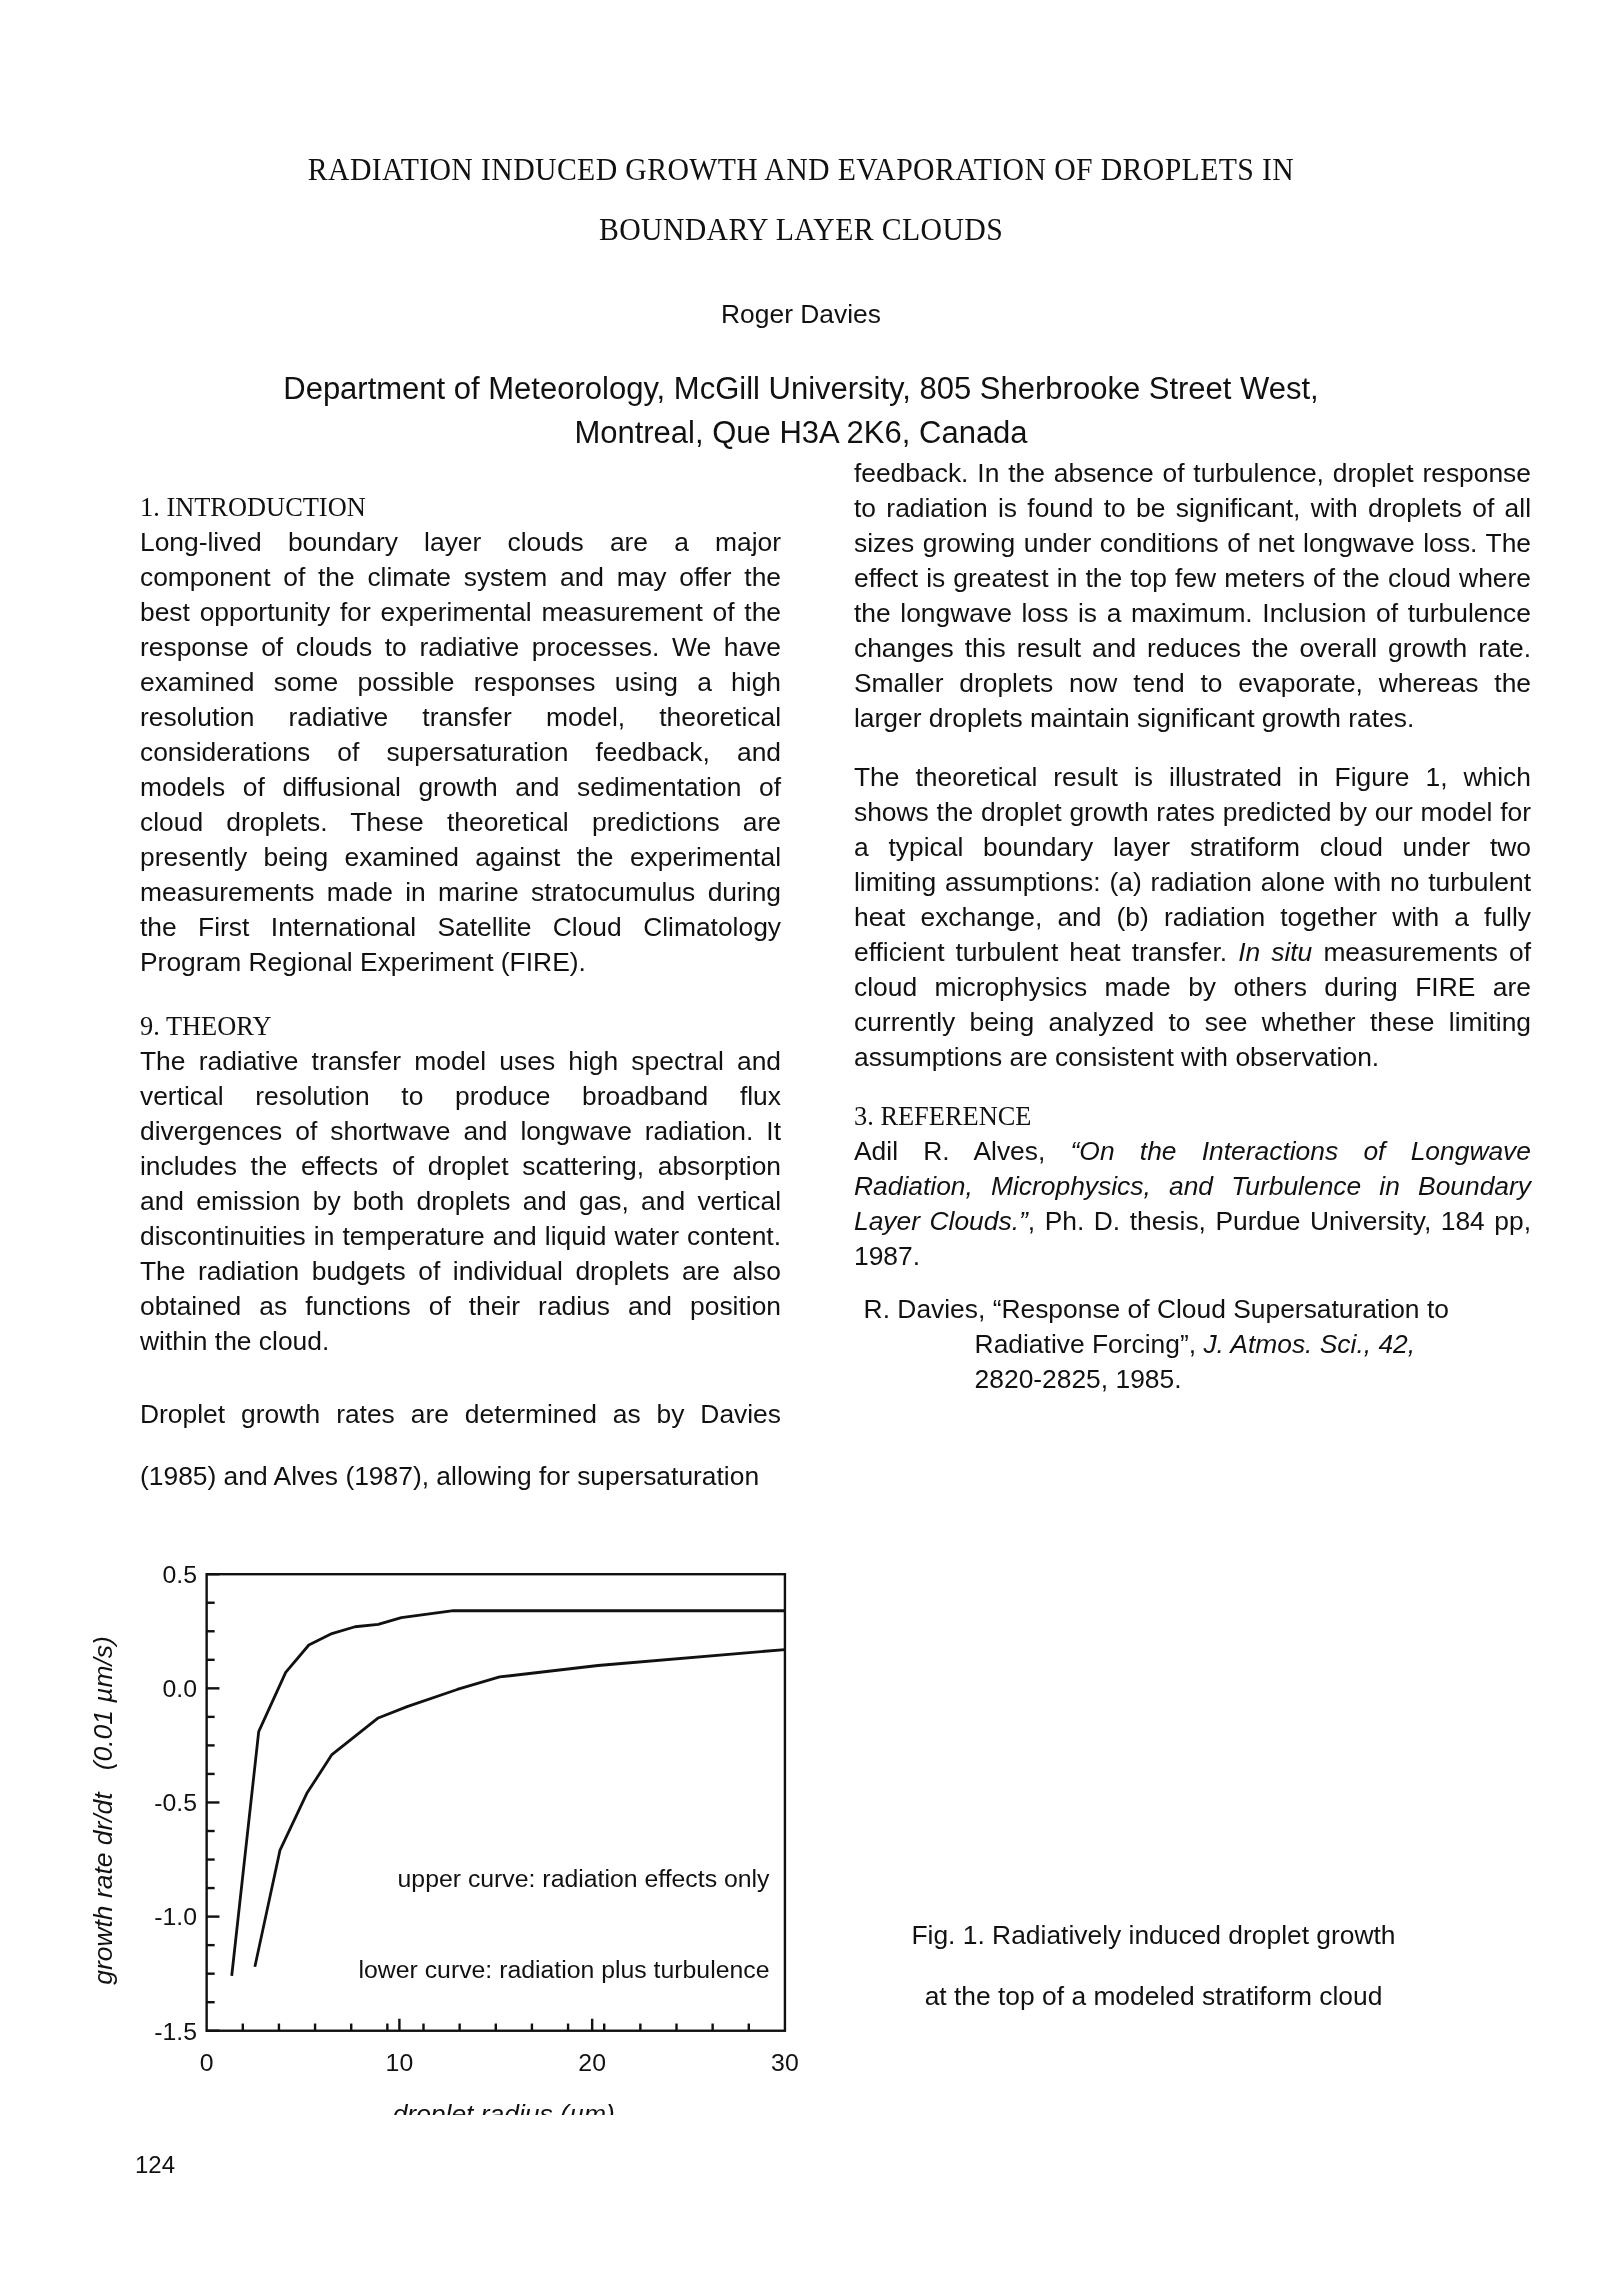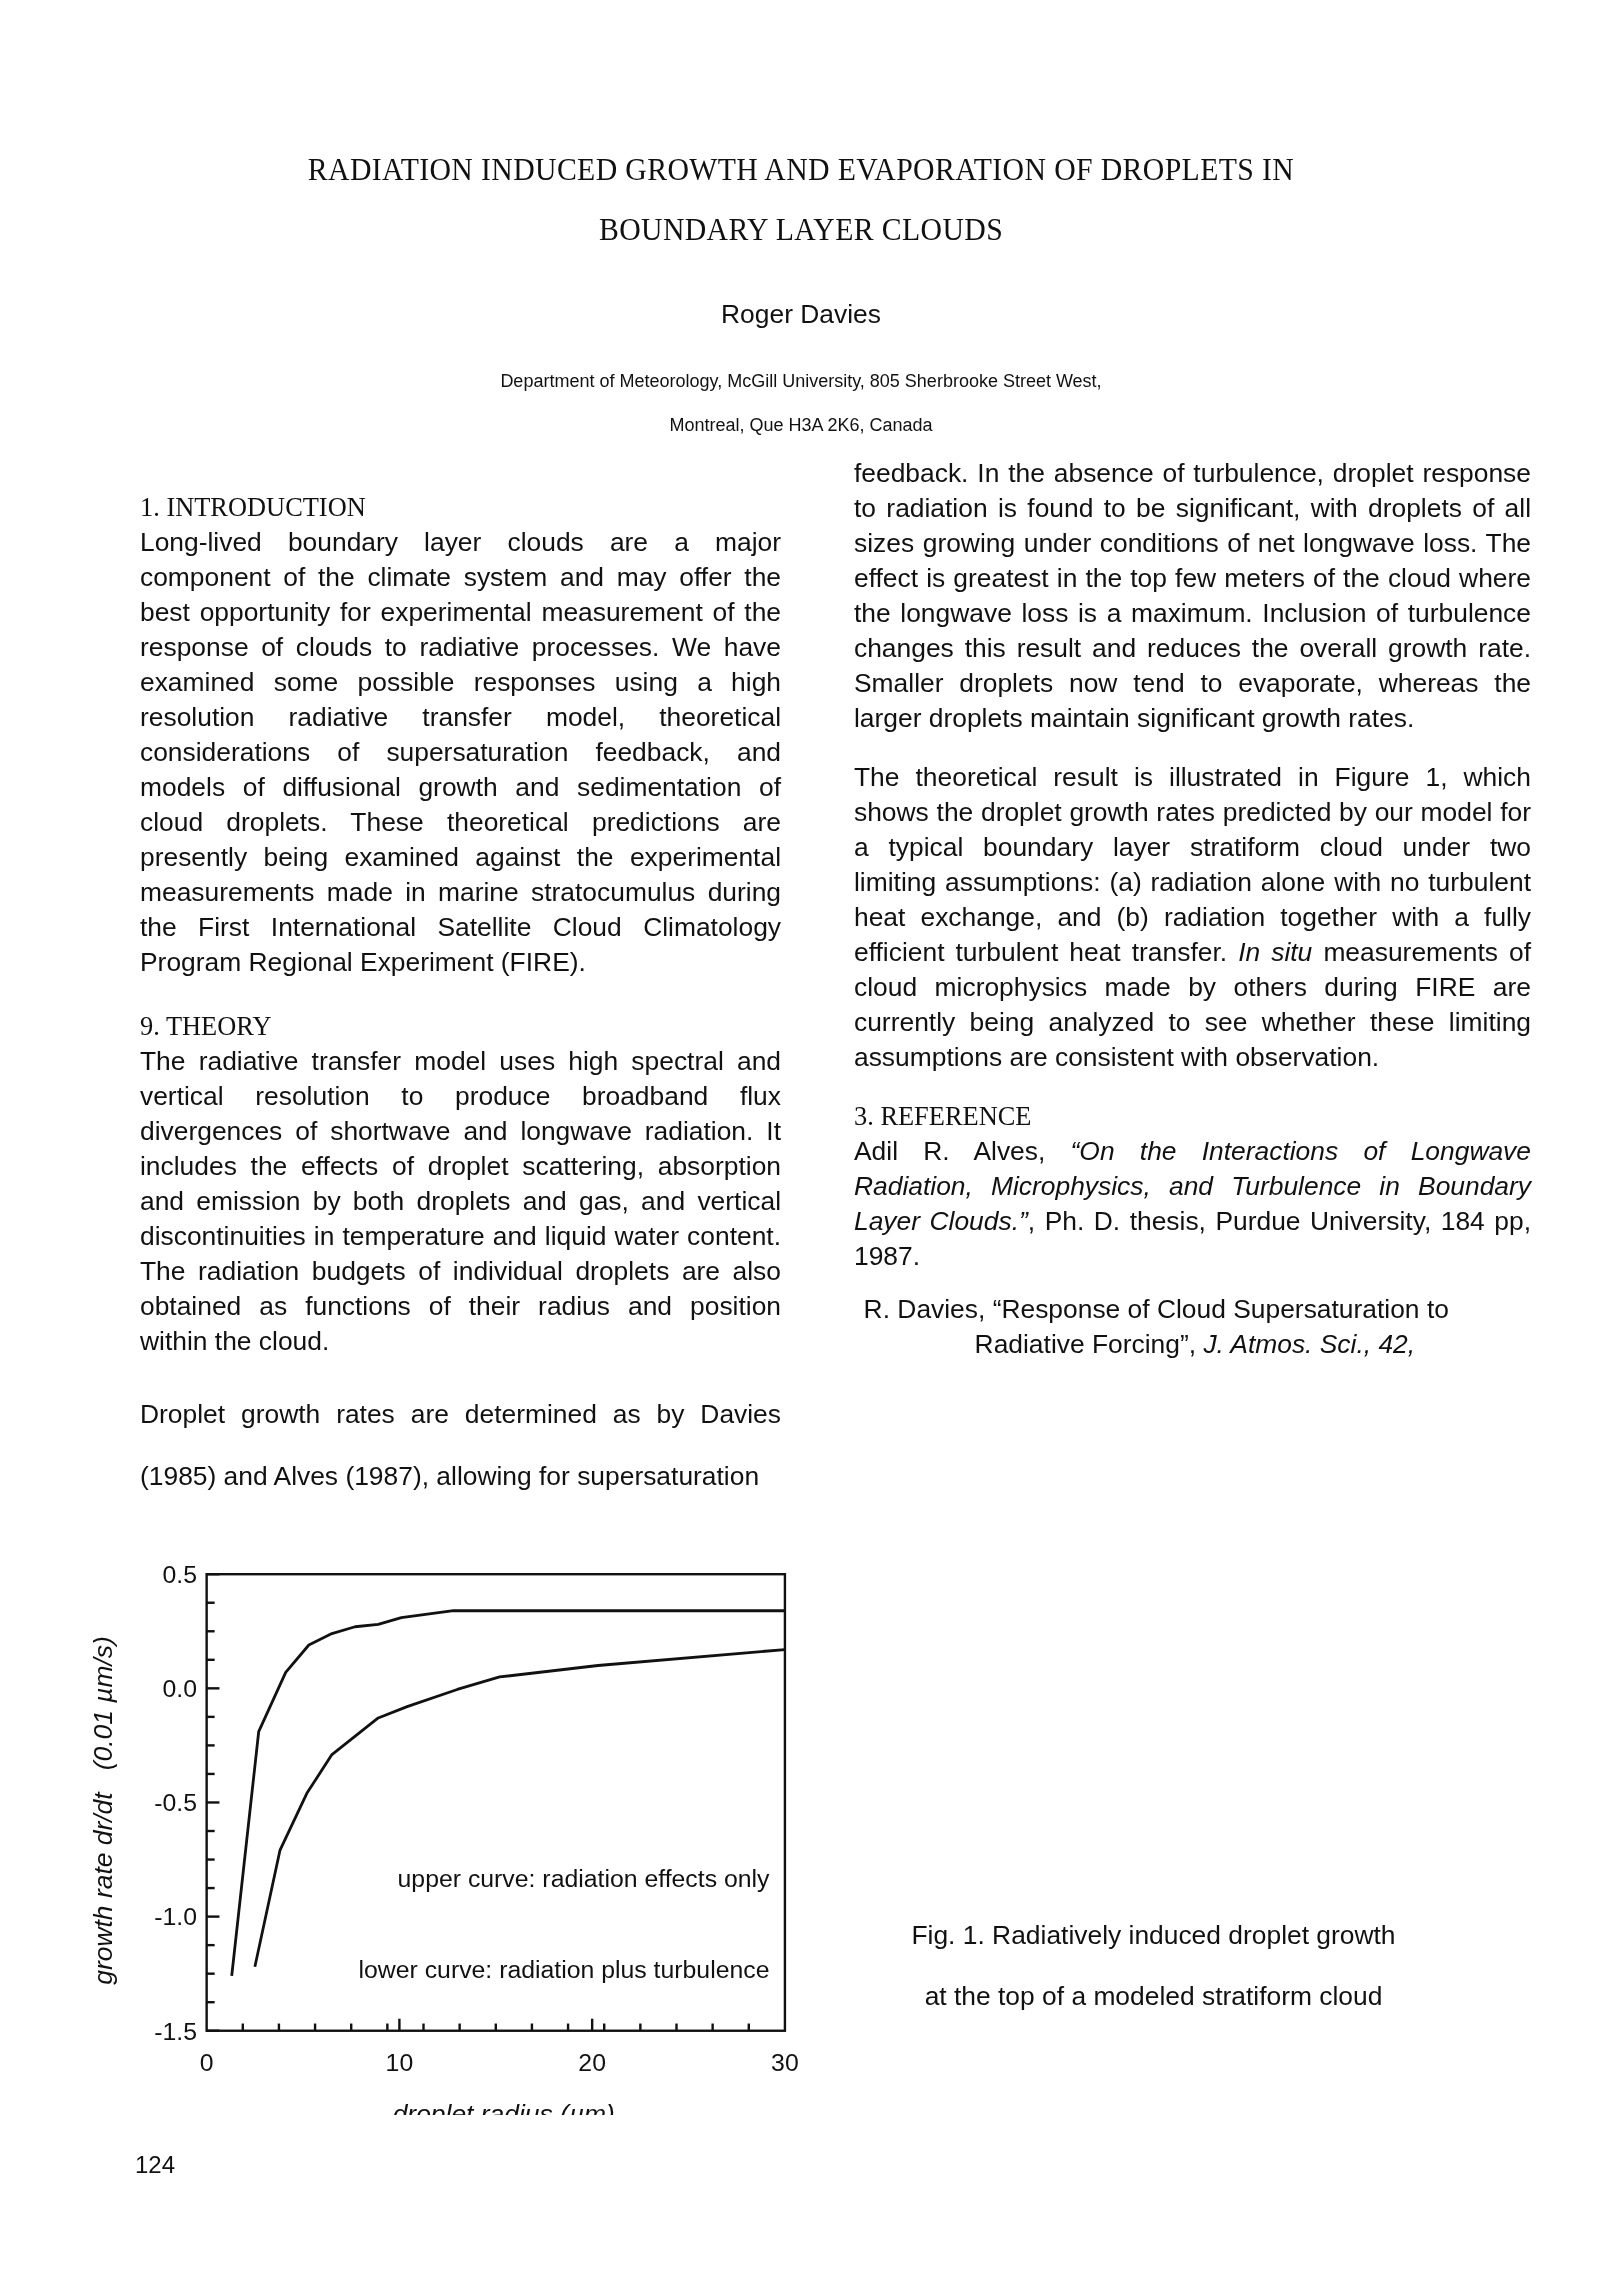--- a/index.html
+++ b/index.html
@@ -8,21 +8,21 @@
   #title1, #title2 {
     position: absolute; left: 0; width: 1602px; text-align: center;
     font-family: "Liberation Serif", serif; font-size: 32px; letter-spacing: 0.4px;
     transform: scaleX(0.93); transform-origin: center;
   }
   #title1 { top: 151px; }
   #title2 { top: 211px; }
   #author { position: absolute; left: 0; width: 1602px; top: 299px; text-align: center;
     font-family: "Liberation Sans", sans-serif; font-size: 26.4px; }
   #aff1, #aff2 { position: absolute; left: 0; width: 1602px; text-align: center;
-    font-family: "Liberation Sans", sans-serif; font-size: 18px; }
+    font-family: "Liberation Sans", sans-serif; font-size: 31px; }
   #aff1 { top: 371px; }
   #aff2 { top: 415px; }
 
   .col { position: absolute; font-family: "Liberation Sans", sans-serif; font-size: 26.4px; line-height: 35px; }
   .col p { margin: 0; text-align: justify; text-align-last: left; }
   .heading { margin: 0; font-family: Liberation Serif, serif; }
   #left-col { left: 140px; top: 490px; width: 641px; }
   #right-col { left: 854px; top: 456px; width: 677px; }
 
   .gap { height: 24px; }
@@ -62,20 +62,21 @@
 <div id="right-col" class="col">
   <p>feedback. In the absence of turbulence, droplet response to radiation is found to be significant, with droplets of all sizes growing under conditions of net longwave loss. The effect is greatest in the top few meters of the cloud where the longwave loss is a maximum. Inclusion of turbulence changes this result and reduces the overall growth rate. Smaller droplets now tend to evaporate, whereas the larger droplets maintain significant growth rates.</p>
   <div class="gap"></div>
   <p><span>The theoretical result is illustrated in Figure 1, which shows the droplet growth rates predicted by our model for a typical boundary layer stratiform cloud under two limiting assumptions: (a) radiation alone with no turbulent heat exchange, and (b) radiation together with a fully efficient turbulent heat transfer. </span><span class="ital">In situ</span><span> measurements of cloud microphysics made by others during FIRE are currently being analyzed to see whether these limiting assumptions are consistent with observation.</span></p>
   <div class="gap"></div>
   <div class="heading">3. REFERENCE</div>
   <p><span>Adil R. Alves, </span><span class="ital">“On the Interactions of Longwave Radiation, Microphysics, and Turbulence in Boundary Layer Clouds.”</span><span>, Ph. D. thesis, Purdue University, 184 pp, 1987.</span></p>
   <div class="ref2">
     <span>R. Davies, “Response of Cloud Supersaturation to</span>
     <span class="indent"><span>Radiative Forcing”, </span><span class="ital">J. Atmos. Sci., 42,</span></span>
+    <span class="indent">2820-2825, 1985.</span>
   </div>
 </div>
 
 <div id="chart-wrap">
   <svg id="chart" width="849" height="577" viewBox="0 0 1060 720">
     <g id="frame-layer">
         <rect x="258" y="45" width="722" height="570" fill="none" stroke="#111" stroke-width="3"></rect>
       </g>
     <g id="ticks-layer">
         <line x1="258" x2="274" y1="615" y2="615" stroke="#111" stroke-width="3"></line>

